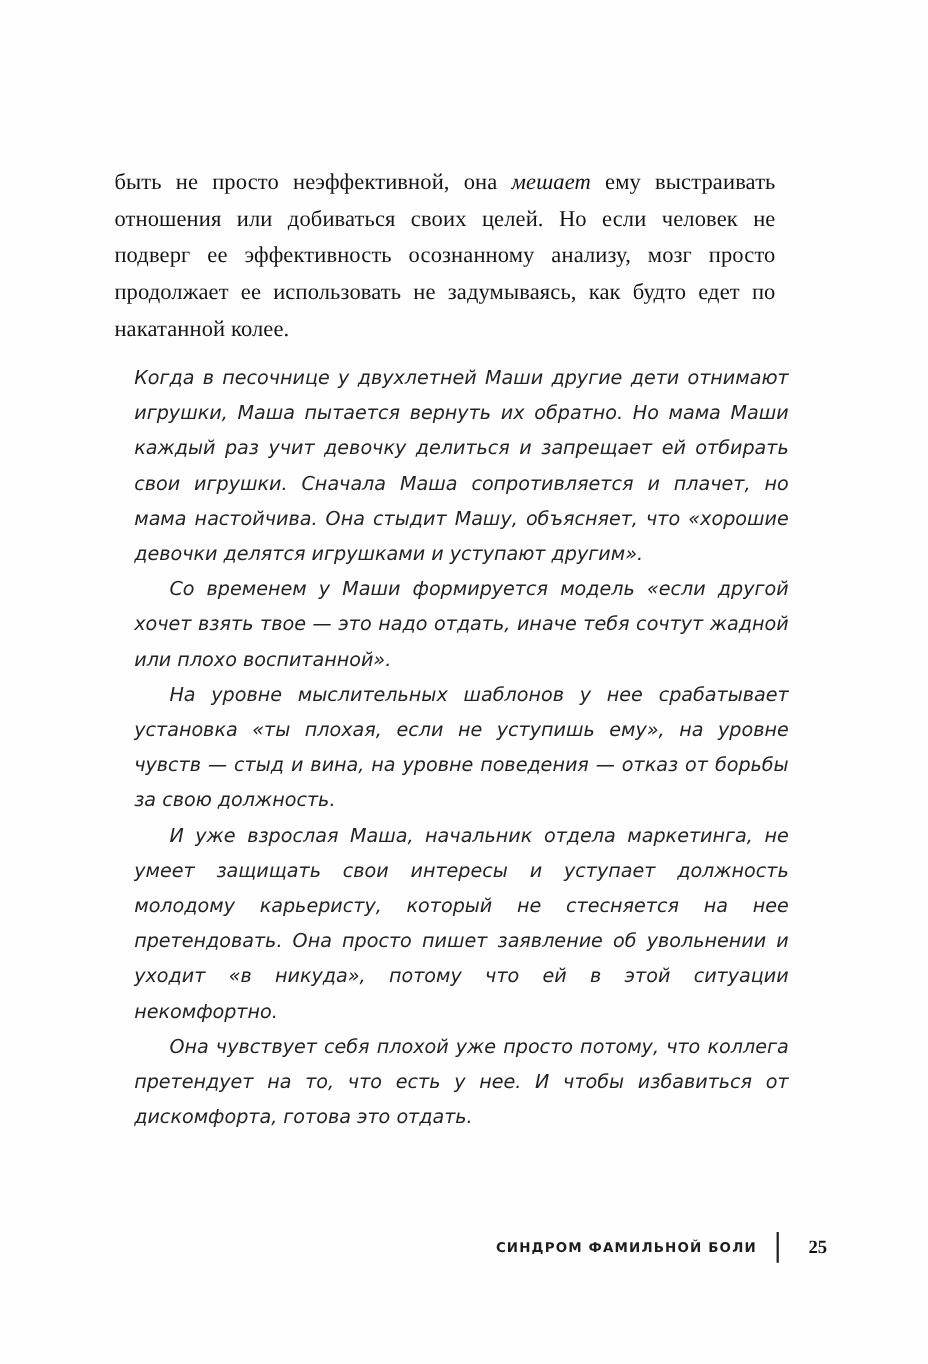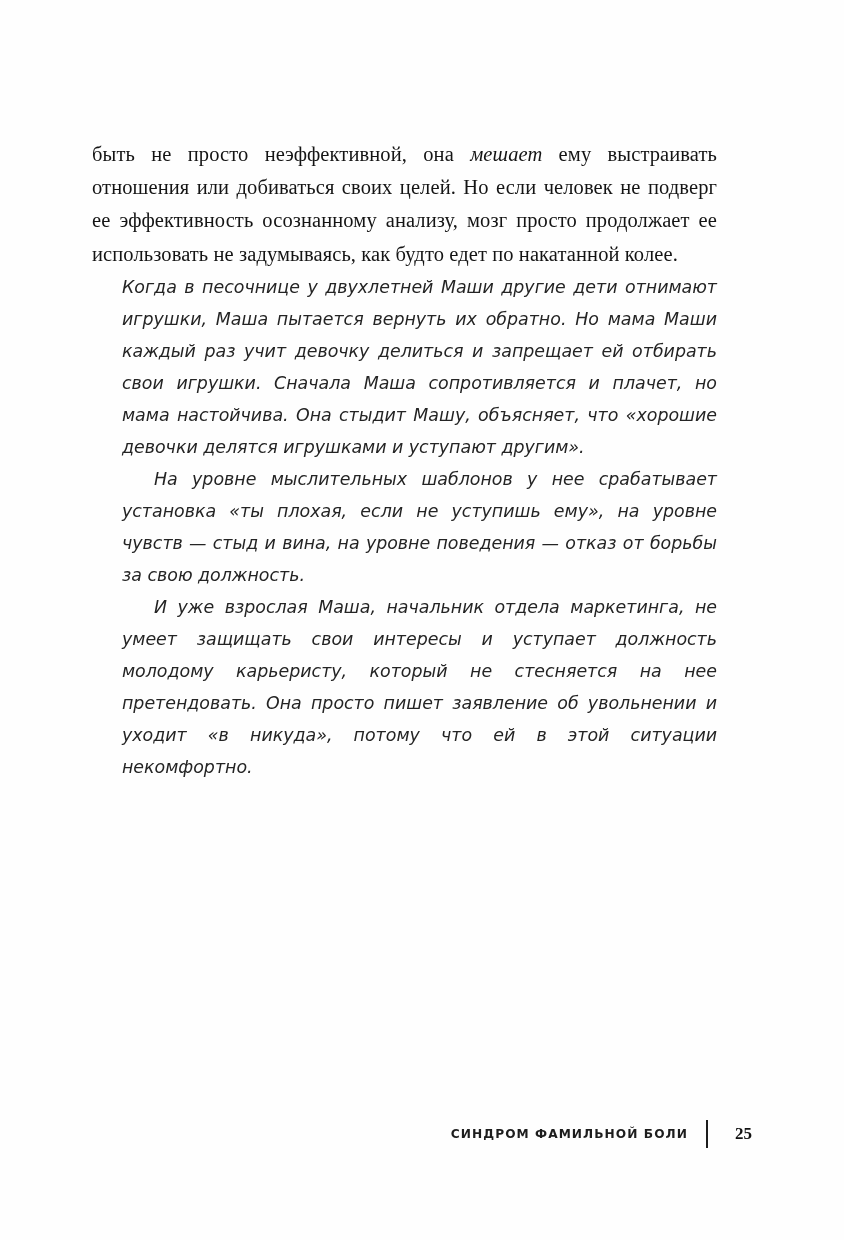--- a/index.html
+++ b/index.html
@@ -30,21 +30,21 @@
   }
 
   
   .lead {
     font-family: "Liberation Serif", serif;
     font-size: 20.5px;
     line-height: 1.62;
     text-align: justify;
     text-justify: inter-word;
     color: #141414;
-    margin: 0;
+    margin: 12px;
     letter-spacing: 0.1px;
   }
   .lead em {
     font-style: italic;
   }
 
   
   .story {
     padding-left: 30px;
     font-family: "DejaVu Sans", sans-serif;
@@ -102,22 +102,24 @@
 <body>
 
 <div class="page">
 
   <div class="content">
 
     <p class="lead"><span>быть не просто неэффективной, она </span><em>мешает</em><span> ему выстраивать отношения или добиваться своих целей. Но если человек не подверг ее эффективность осознанному анализу, мозг просто продолжает ее использовать не задумываясь, как будто едет по накатанной колее.</span></p>
 
     <div class="story">
       <p class="first">Когда в песочнице у двухлетней Маши другие дети отнимают игрушки, Маша пытается вернуть их обратно. Но мама Маши каждый раз учит девочку делиться и запрещает ей отбирать свои игрушки. Сначала Маша сопротивляется и плачет, но мама настойчива. Она стыдит Машу, объясняет, что «хорошие девочки делятся игрушками и уступают другим».</p>
+      <p>Со временем у Маши формируется модель «если другой хочет взять твое — это надо отдать, иначе тебя сочтут жадной или плохо воспитанной».</p>
       <p>На уровне мыслительных шаблонов у нее срабатывает установка «ты плохая, если не уступишь ему», на уровне чувств — стыд и вина, на уровне поведения — отказ от борьбы за свою должность.</p>
       <p>И уже взрослая Маша, начальник отдела маркетинга, не умеет защищать свои интересы и уступает должность молодому карьеристу, который не стесняется на нее претендовать. Она просто пишет заявление об увольнении и уходит «в никуда», потому что ей в этой ситуации некомфортно.</p>
+      <p>Она чувствует себя плохой уже просто потому, что коллега претендует на то, что есть у нее. И чтобы избавиться от дискомфорта, готова это отдать.</p>
     </div>
 
   </div>
 
   <div class="footer">
     <span class="footer-title">СИНДРОМ ФАМИЛЬНОЙ БОЛИ</span>
     <span class="footer-rule"></span>
     <span class="footer-pageno">25</span>
   </div>
 

